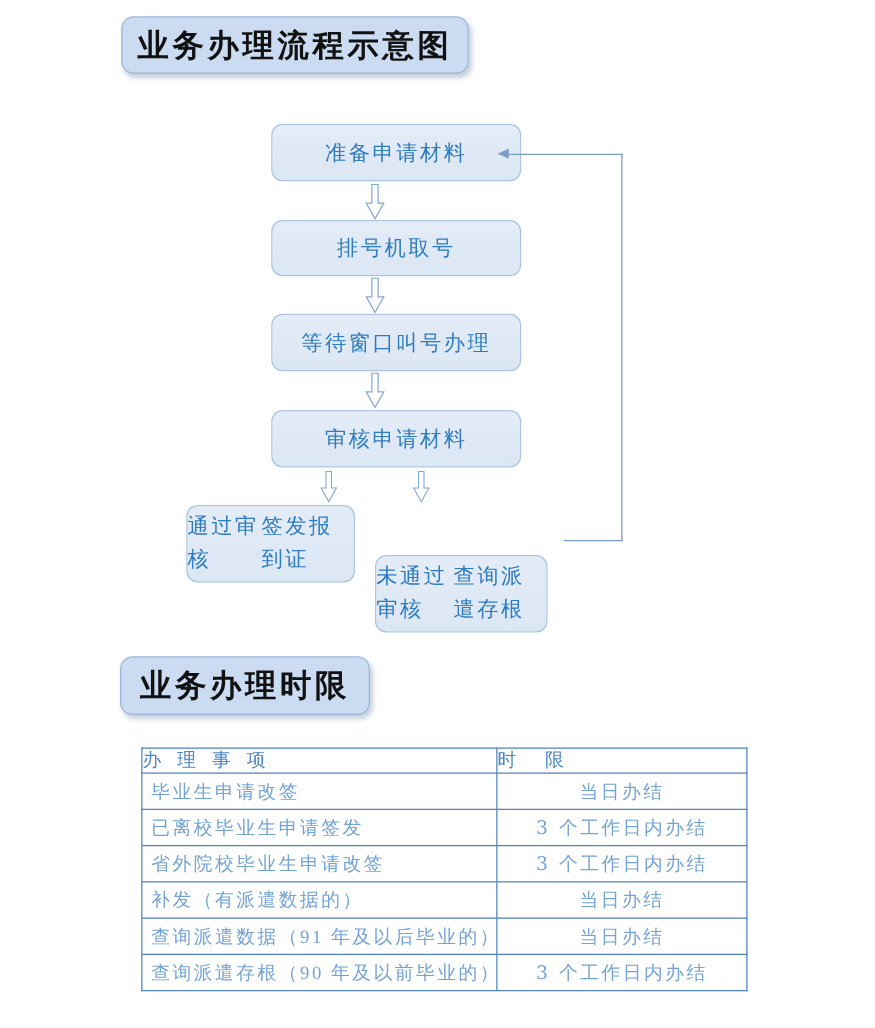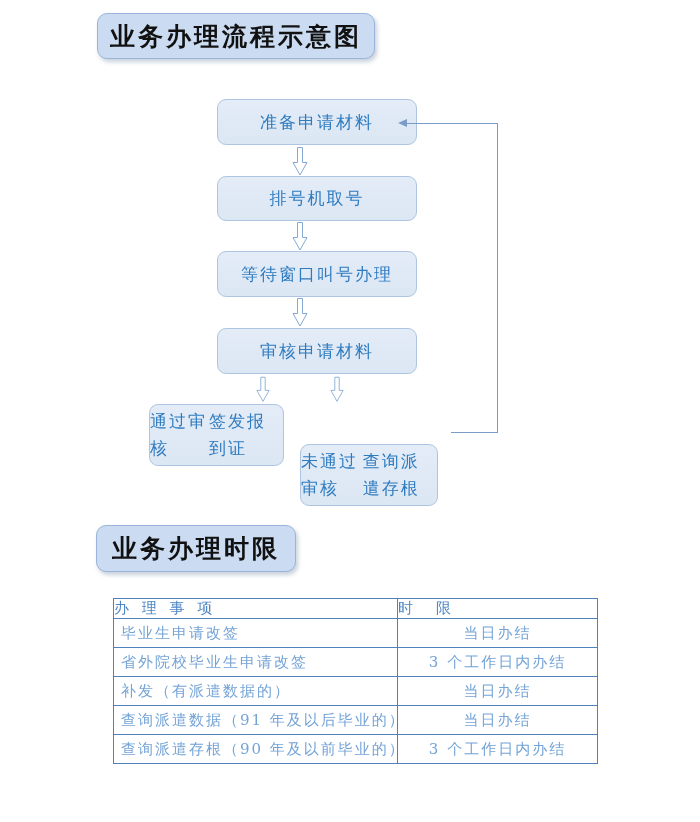--- a/index.html
+++ b/index.html
@@ -99,21 +99,21 @@
     border:1px solid var(--table-border);
     overflow:hidden; white-space:nowrap;
   }
   .limits-table .hdr td {
     height:19px;
     color:var(--table-header-text);
     text-align:left;
     letter-spacing:4px;
   }
   .limits-table .row td { height:29px; color:var(--table-text); letter-spacing:2px; }
-  .limits-table .row .c-item  { text-align:left; padding-left:7px; }
+  .limits-table .row .c-item  { text-align:left; padding-left:7px;font-family:Liberation Serif, serif; }
   .limits-table .c-limit { text-align:center; }
 </style>
 </head>
 <body>
 
 <div class="page">
 
   <div class="title-box" id="flow-title">业务办理流程示意图</div>
 
   <div class="flow-box" id="flow-step-1">准备申请材料</div>
@@ -162,20 +162,24 @@
     <tbody>
         <tr class="hdr">
       <td class="c-item">办 理 事 项</td>
       <td class="c-limit">时　限</td>
     </tr>
     <tr class="row">
       <td class="c-item">毕业生申请改签</td>
       <td class="c-limit">当日办结</td>
     </tr>
     <tr class="row">
+      <td class="c-item">已离校毕业生申请签发</td>
+      <td class="c-limit">3 个工作日内办结</td>
+    </tr>
+    <tr class="row">
       <td class="c-item">省外院校毕业生申请改签</td>
       <td class="c-limit">3 个工作日内办结</td>
     </tr>
     <tr class="row">
       <td class="c-item">补发（有派遣数据的）</td>
       <td class="c-limit">当日办结</td>
     </tr>
     <tr class="row">
       <td class="c-item">查询派遣数据（91 年及以后毕业的）</td>
       <td class="c-limit">当日办结</td>

